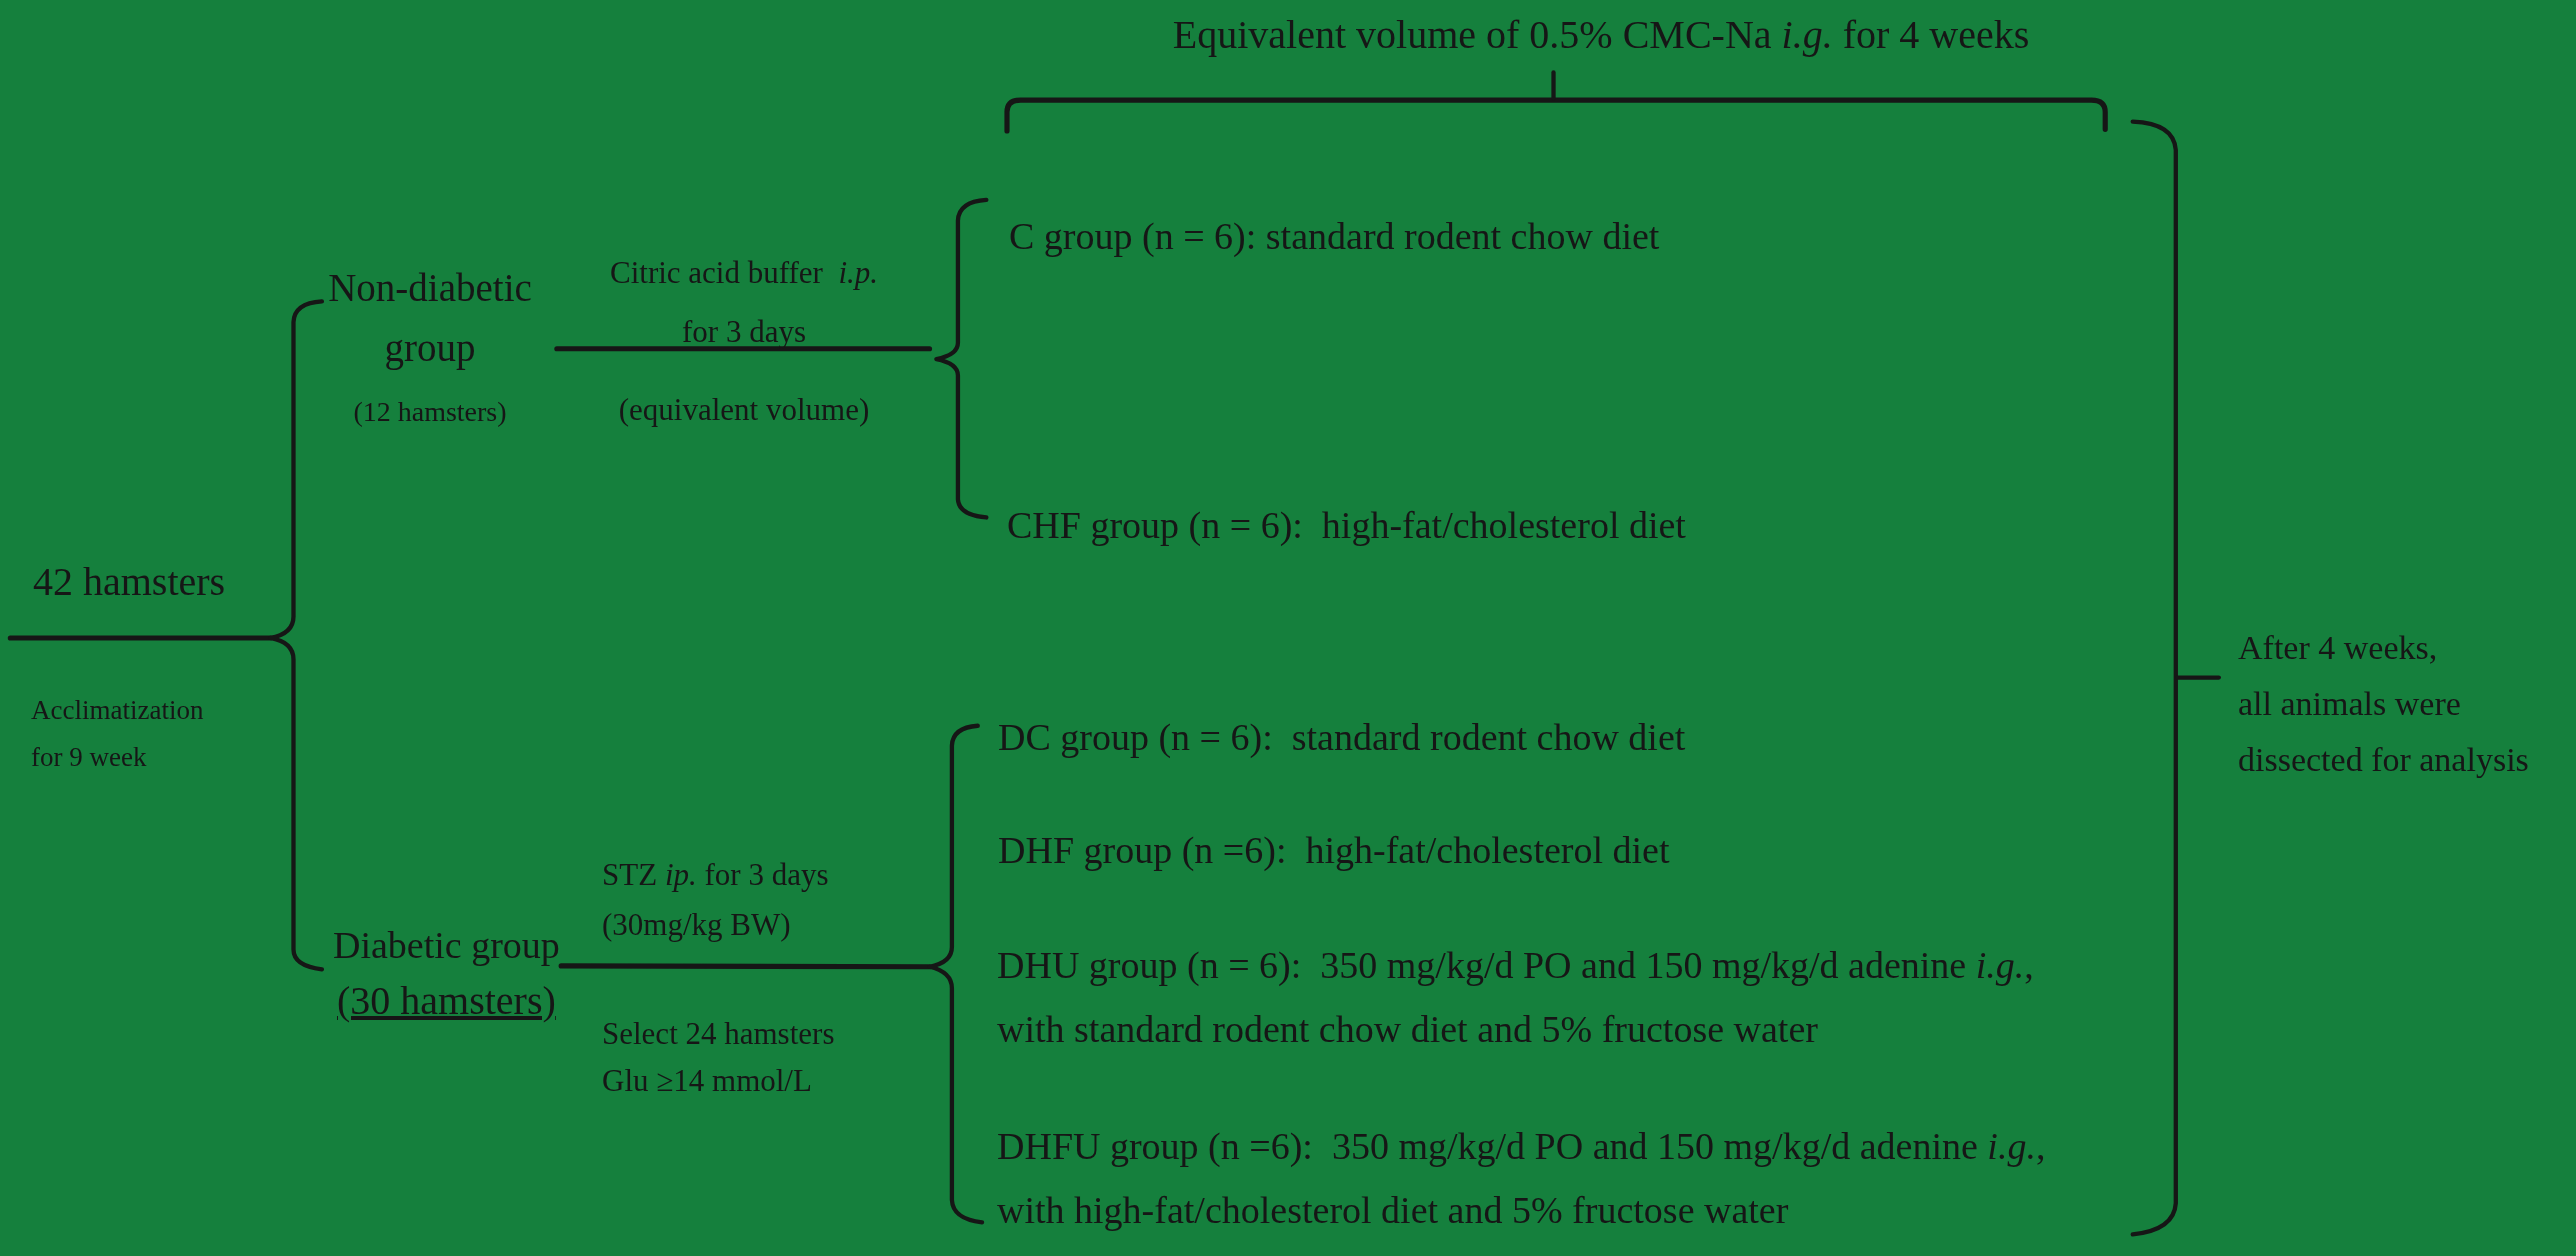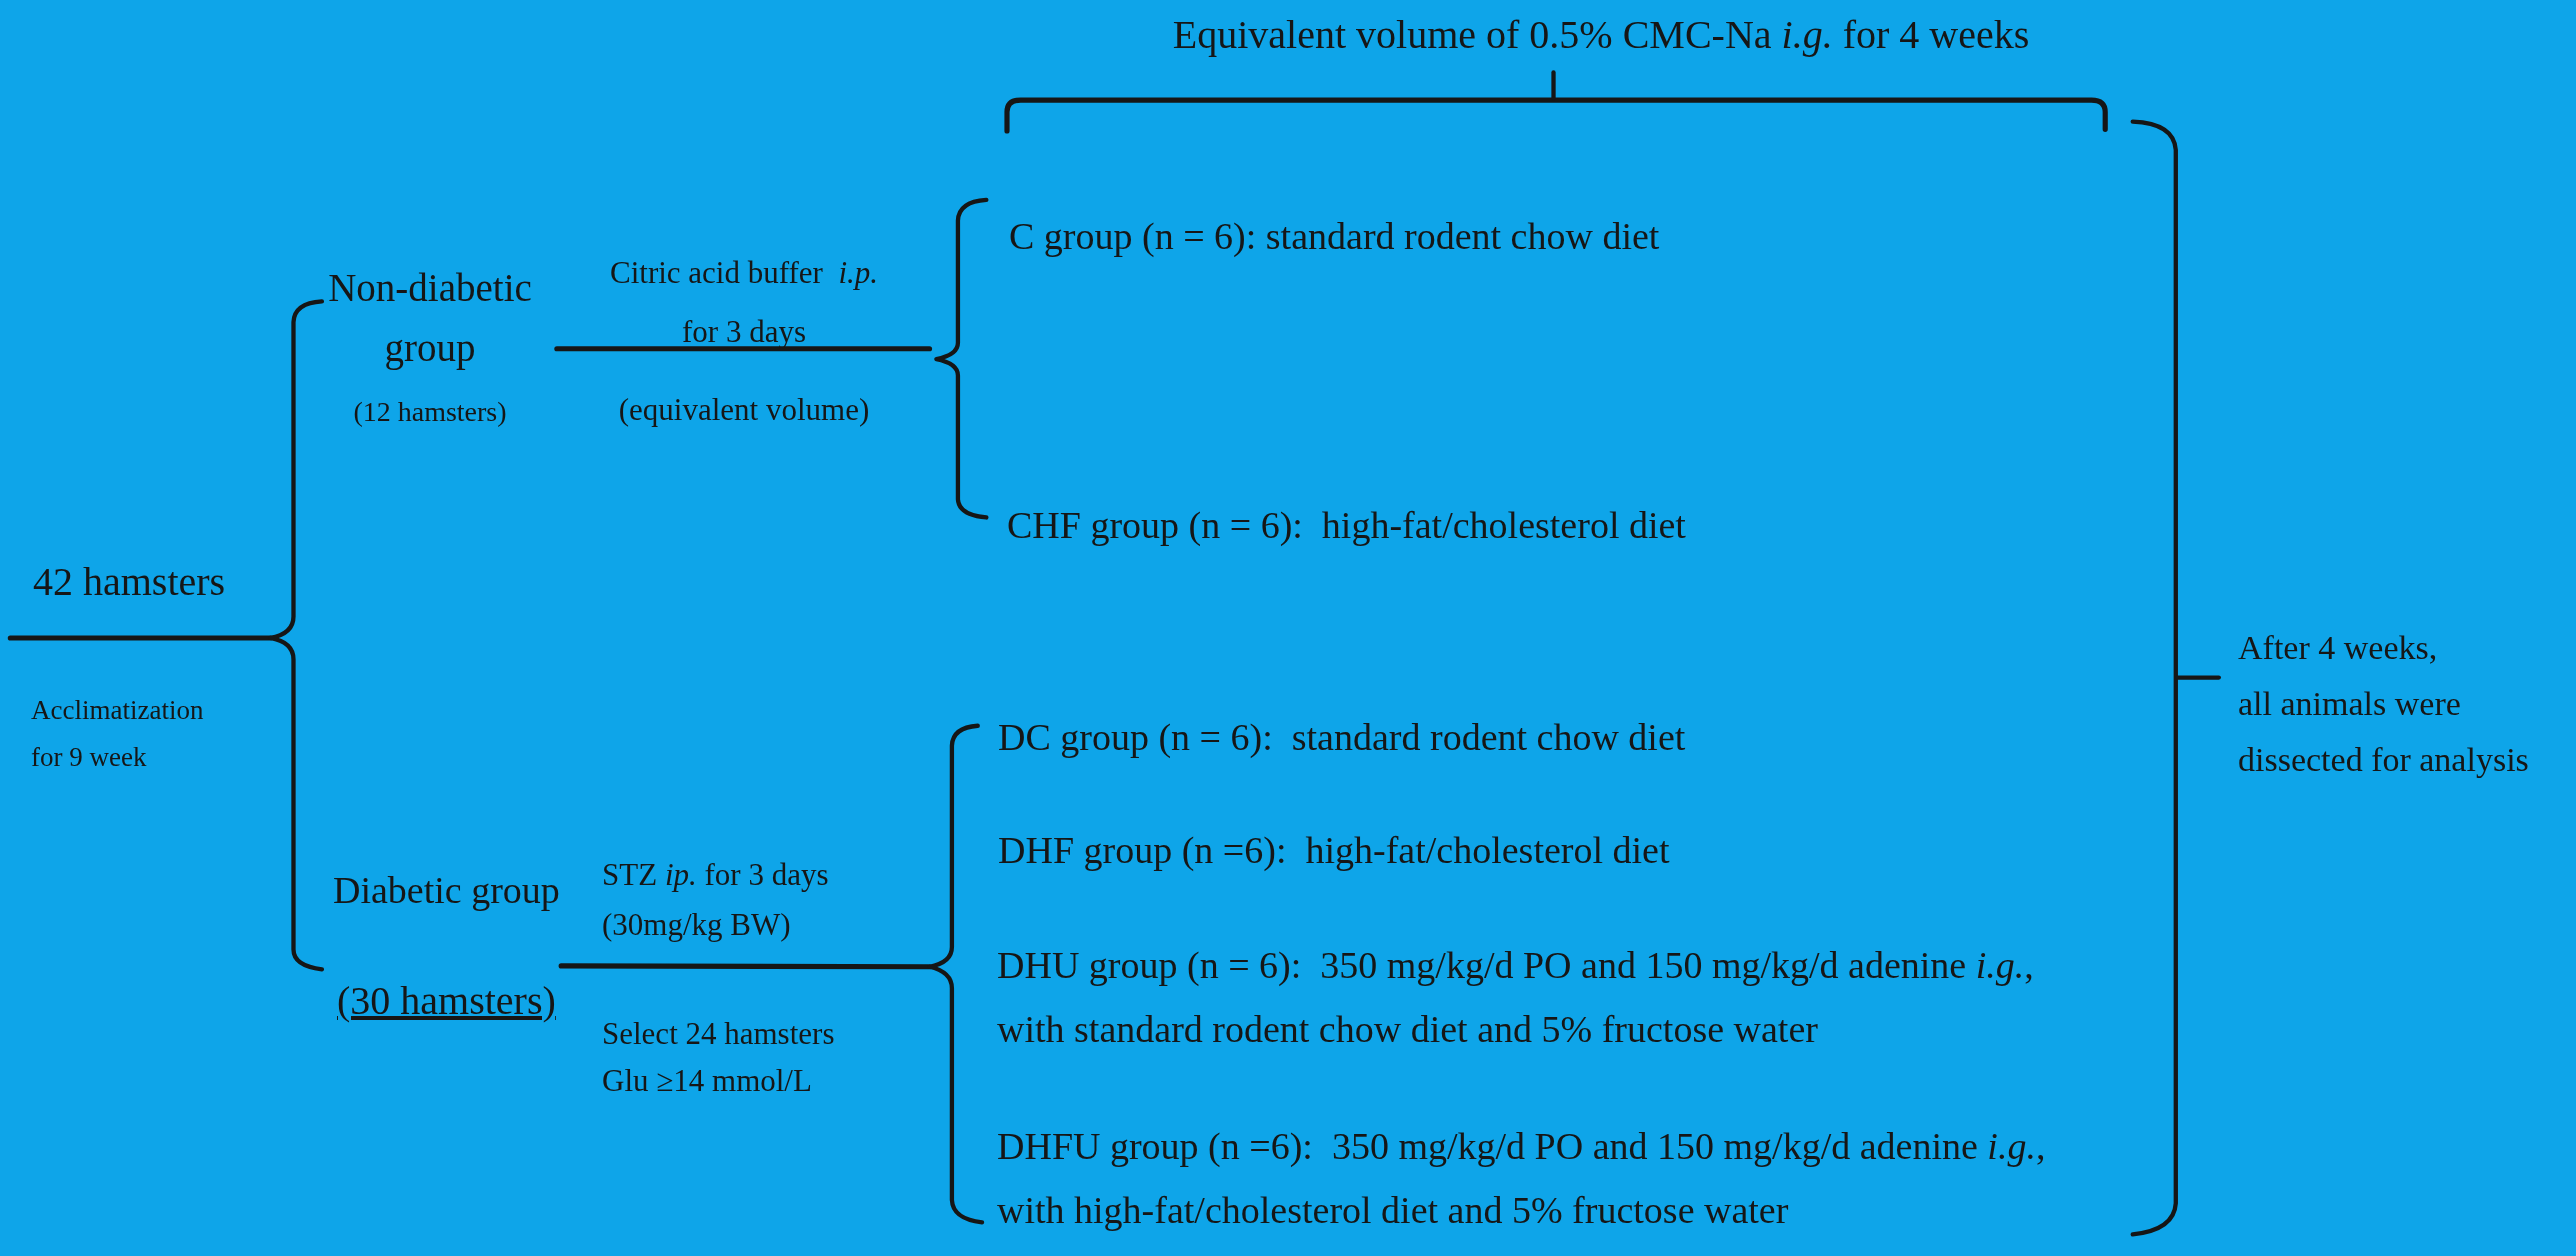--- a/index.html
+++ b/index.html
@@ -4,21 +4,21 @@
 <style>
   html, body {
     margin: 0;
     padding: 0;
     background: #ffffff;
   }
   #canvas {
     position: relative;
     width: 2576px;
     height: 1257px;
-    background: #0ea5e9;
+    background: #15803d;
     font-family: "Liberation Serif", "DejaVu Serif", serif;
     color: #161616;
     overflow: hidden;
   }
   .txt {
     position: absolute;
     white-space: pre;
     color: #161616;
     line-height: 1.15;
   }
@@ -41,21 +41,21 @@
   
   .title { left: 1102px; top: 12px; width: 998px; font-size: 40px; text-align: center; }
 
   
   .start-label { left: 33px; top: 559px; font-size: 40px; }
   .start-note  { left: 31px; top: 687px; font-size: 27px; line-height: 1.75; }
 
   
   .nondiab { left: 301px; top: 258px; width: 258px; font-size: 39px; line-height: 1.54; text-align: center; }
   .nondiab .count { font-size: 28px; }
-  .diab-name  { left: 333px; top: 869px; font-size: 38px; }
+  .diab-name  { left: 333px; top: 924px; font-size: 38px; }
   .diab-count { left: 337px; top: 978px; font-size: 40px; text-decoration: underline; }
 
   
   .citric-top { left: 557px; top: 244px; width: 374px; font-size: 31px; line-height: 1.9; text-align: center; }
   .citric-below { left: 557px; top: 392px; width: 374px; font-size: 31px; text-align: center; }
   .stz-top { left: 602px; top: 850px; font-size: 31px; line-height: 1.6; }
   .stz-below { left: 602px; top: 1010px; font-size: 31px; line-height: 1.52; }
 
   
   .grp { font-size: 38px; line-height: 1.68; }

